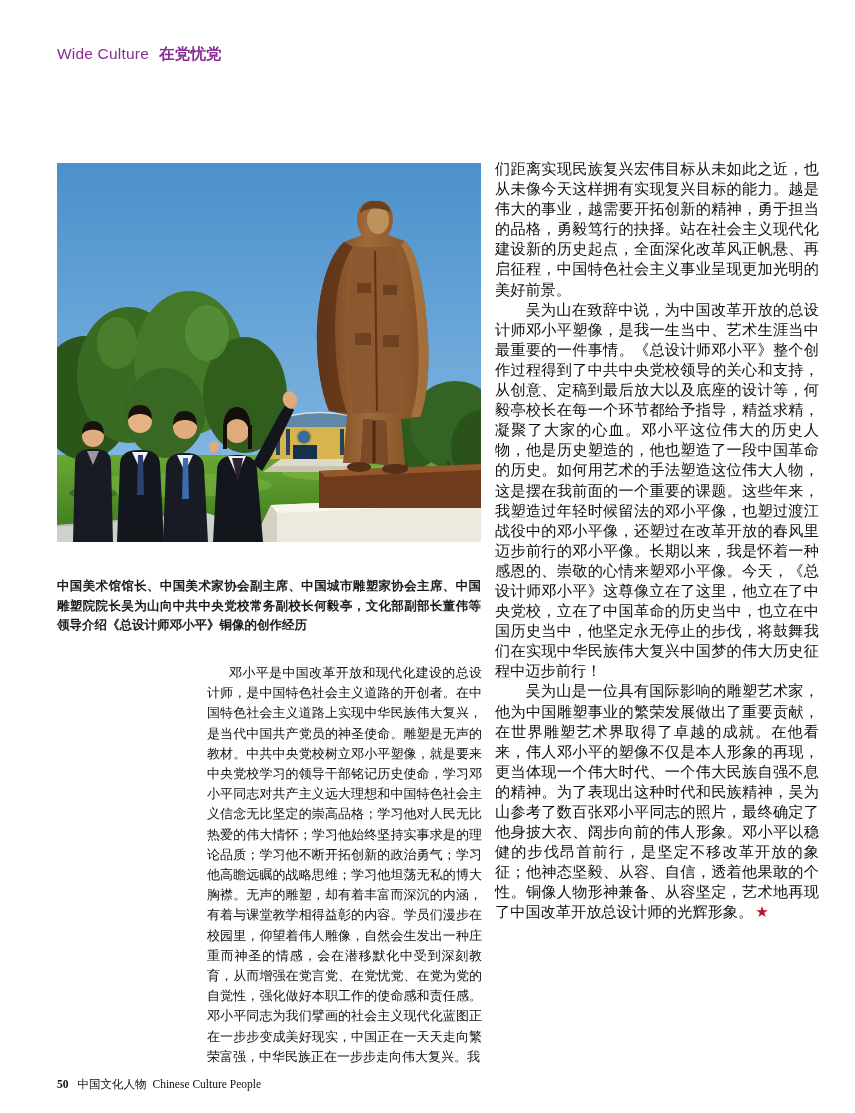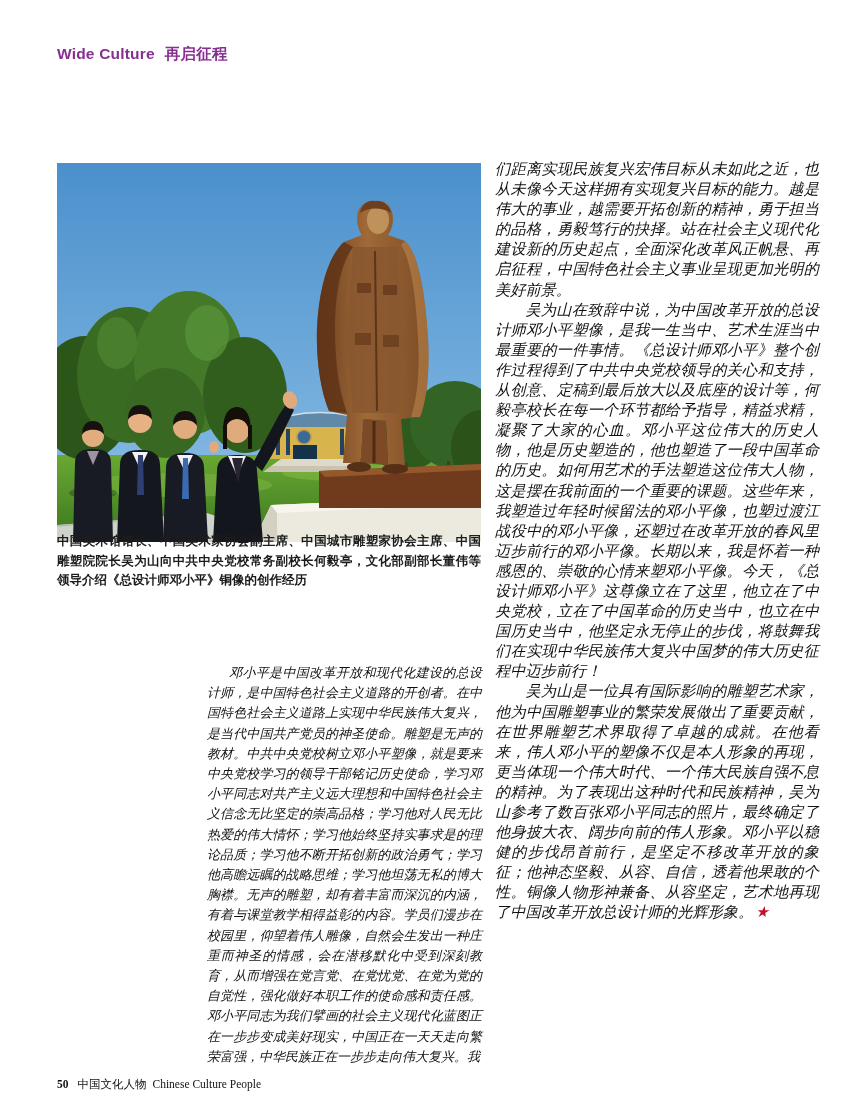--- a/index.html
+++ b/index.html
@@ -1,50 +1,50 @@
 <!DOCTYPE html>
 <html><head>
 <meta charset="utf-8">
 <style>
   html,body{margin:0;padding:0;background:#ffffff;}
   body{width:855px;height:1113px;position:relative;overflow:hidden;
        font-family:"Liberation Sans",sans-serif;color:#111;}
 
   .masthead{position:absolute;left:57px;top:44px;font-size:15.5px;
             color:#862f91;letter-spacing:.2px;white-space:nowrap;}
-  .masthead .en{font-weight:700;}
+  .masthead .en{font-weight:400;}
   .masthead .zh{font-weight:700;margin-left:10px;}
 
   .photo{position:absolute;left:57px;top:163px;width:424px;height:379px;}
   .photo svg{display:block;width:100%;height:100%;}
 
-  .caption{position:absolute;left:57px;top:532px;width:424px;
+  .caption{position:absolute;left:57px;top:577px;width:424px;
            font-weight:700;font-size:12.5px;line-height:19.5px;
            text-align:justify;color:#1c1c1c;}
 
-  .col{text-align:justify;color:#101010;font-family:"DejaVu Serif",serif;font-style:italic;}
+  .col{text-align:justify;color:#101010;font-family:"DejaVu Serif",serif;}
   .col p{margin:0;}
   .col-left{position:absolute;left:207px;top:626px;width:275px;
             font-size:13px;line-height:20.2px;}
   .col-left p{text-indent:1.7em;margin-top:37px;}
   .col-right{position:absolute;left:495px;top:159px;width:324px;
              font-size:15.2px;line-height:20.1px;}
   .col-right p.indent{text-indent:2em;}
   .star{color:#c3112b;margin-left:2px;}
 
   .footer{position:absolute;left:57px;top:1077px;font-size:11.5px;color:#111;
           white-space:nowrap;font-family:Liberation Serif, serif;}
   .footer .num{font-weight:700;margin-right:9px;}
   .footer .en{margin-left:6px;}
 </style>
 </head>
 <body>
 
 <div class="masthead">
-  <span class="en">Wide Culture</span><span class="zh">再启征程</span>
+  <span class="en">Wide Culture</span><span class="zh">在党忧党</span>
 </div>
 
 <figure class="photo" style="margin:0">
 <svg viewBox="0 0 424 379" preserveAspectRatio="none">
   <defs>
     <linearGradient id="sky" x1="0" y1="0" x2="0" y2="1">
       <stop offset="0" stop-color="#4b90cc"></stop>
           <stop offset=".75" stop-color="#7db4e0"></stop>
           <stop offset="1" stop-color="#a7cdea"></stop>
     </linearGradient>

